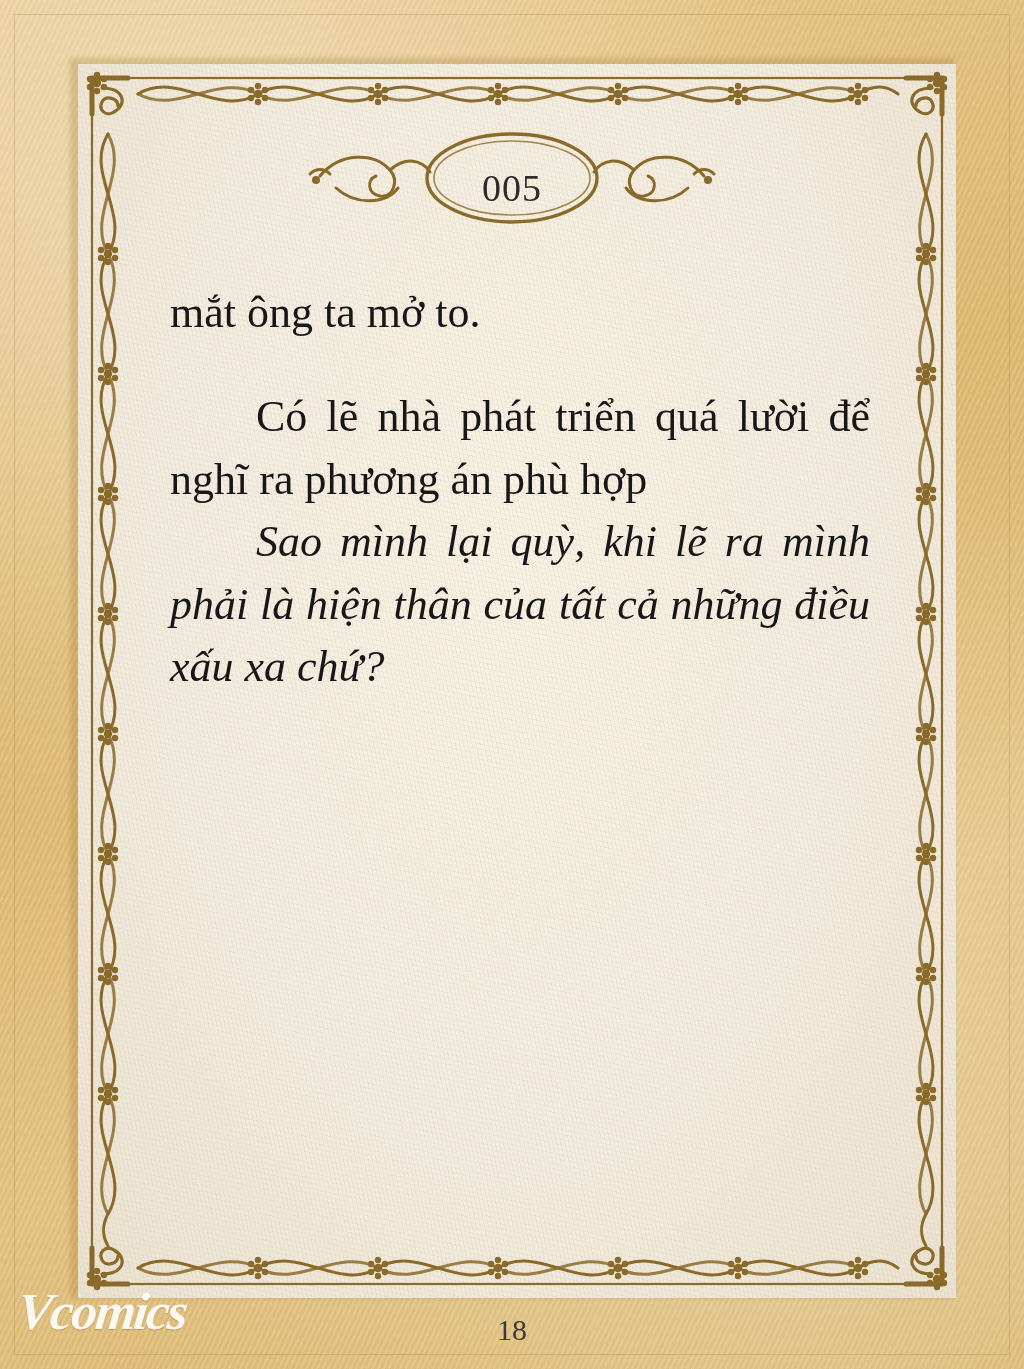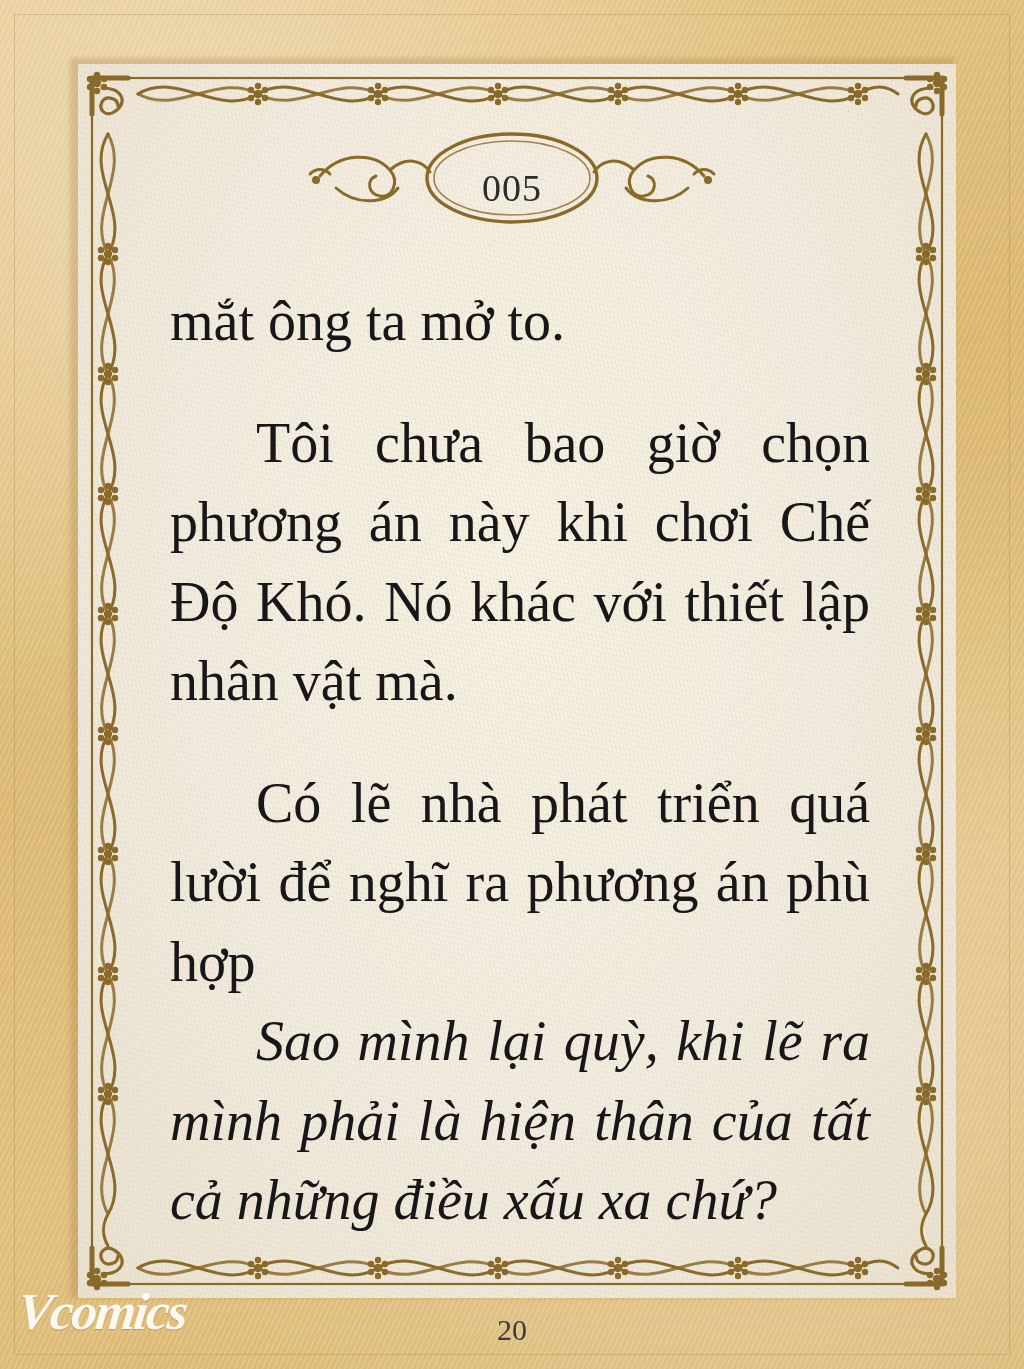--- a/index.html
+++ b/index.html
@@ -93,21 +93,21 @@
 
   
   .content {
     position: absolute;
     left: 170px;
     top: 282px;
     width: 700px;
   }
   .para {
     font-family: "Liberation Serif", serif;
-    font-size: 56px;
+    font-size: 44px;
     line-height: 1.42;
     color: #17171a;
     margin: 0 0 42px 0;
     text-align: justify;
     text-justify: inter-word;
   }
   .para.first-line-indent {
     text-indent: 86px;
   }
   .para.italic {
@@ -285,19 +285,18 @@
     <circle cx="406" cy="62" r="4" fill="#8a6a2a"></circle>
 
     <ellipse cx="210" cy="60" rx="85" ry="44" fill="none" stroke="#8a6a2a" stroke-width="3.4"></ellipse>
     <ellipse cx="210" cy="60" rx="78" ry="37" fill="none" stroke="#8a6a2a" stroke-width="1.6" opacity="0.8"></ellipse>
   </svg>
   <div class="medallion-number">005</div>
 </div>
 
 <div class="content">
   <p class="para no-justify">mắt ông ta mở to.</p>
-  <p class="para first-line-indent">Tôi chưa bao giờ chọn phương án này khi chơi Chế Độ Khó. Nó khác với thiết lập nhân vật mà.</p>
   <p class="para first-line-indent last">Có lẽ nhà phát triển quá lười để nghĩ ra phương án phù hợp</p>
   <p class="para first-line-indent italic">Sao mình lại quỳ, khi lẽ ra mình phải là hiện thân của tất cả những điều xấu xa chứ?</p>
 </div>
 
 <div class="watermark">Vcomics</div>
-<div class="page-number">20</div>
+<div class="page-number">18</div>
 
 </body></html>

